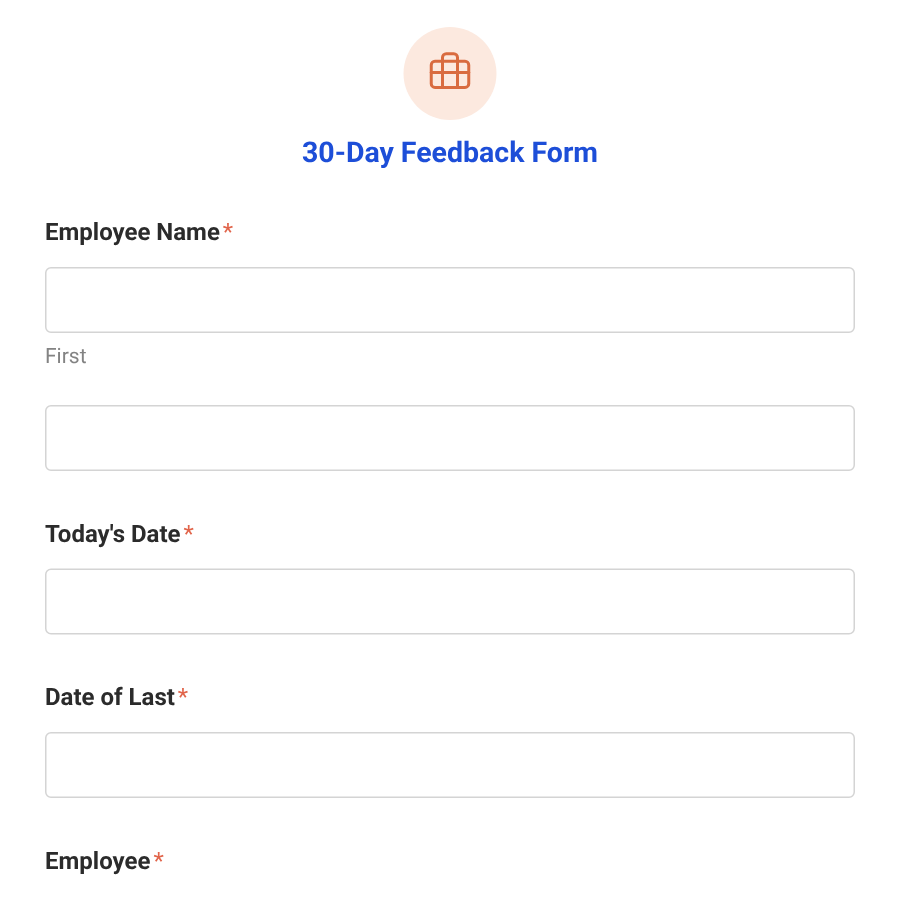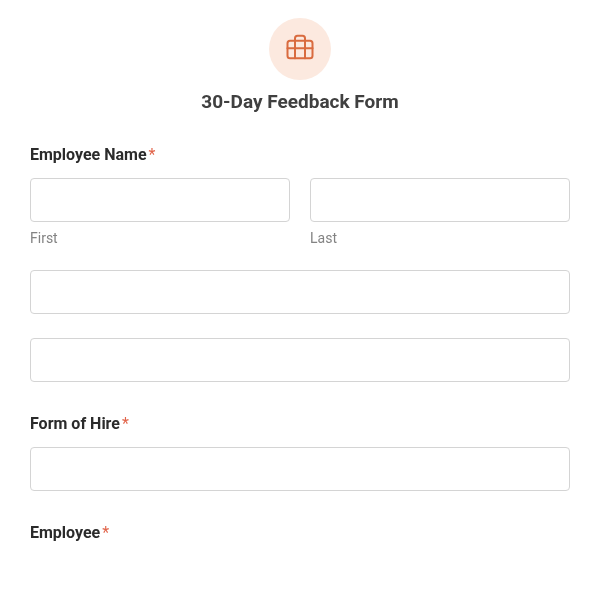--- a/index.html
+++ b/index.html
@@ -22,21 +22,21 @@
       border-radius: 50%;
       display: flex;
       align-items: center;
       justify-content: center;
       margin: 0 auto 10px auto;
     }
     .form-title {
       text-align: center;
       font-size: 19px;
       font-weight: 700;
-      color: #404040;
+      color: #1d4ed8;
       margin-bottom: 32px;
     }
     .field-group {
       margin-bottom: 24px;
     }
     .field-label {
       display: block;
       font-size: 16px;
       font-weight: 700;
       color: #2b2b2b;
@@ -89,38 +89,37 @@
 
 <div class="field-group">
   <label class="field-label">
     <span>Employee Name</span><span class="required">*</span>
   </label>
   <div class="input-row">
     <div class="input-col">
       <input type="text" class="text-input" value="" style="">
       <div class="sublabel">First</div>
     </div>
-    <div class="input-col">
-      <input type="text" class="text-input" value="" style="">
-      <div class="sublabel">Last</div>
-    </div>
   </div>
 </div>
 
 <div class="field-group">
   <input type="text" class="text-input" value="" style="">
 </div>
 
 <div class="field-group">
+  <label class="field-label">
+    <span>Today's Date</span><span class="required">*</span>
+  </label>
   <input type="text" class="text-input" value="" style="">
 </div>
 
 <div class="field-group">
   <label class="field-label">
-    <span>Form of Hire</span><span class="required">*</span>
+    <span>Date of Last</span><span class="required">*</span>
   </label>
   <input type="text" class="text-input" value="" style="">
 </div>
 
 <div class="field-group">
   <label class="field-label">
     <span>Employee</span><span class="required">*</span>
   </label>
 </div>
 

